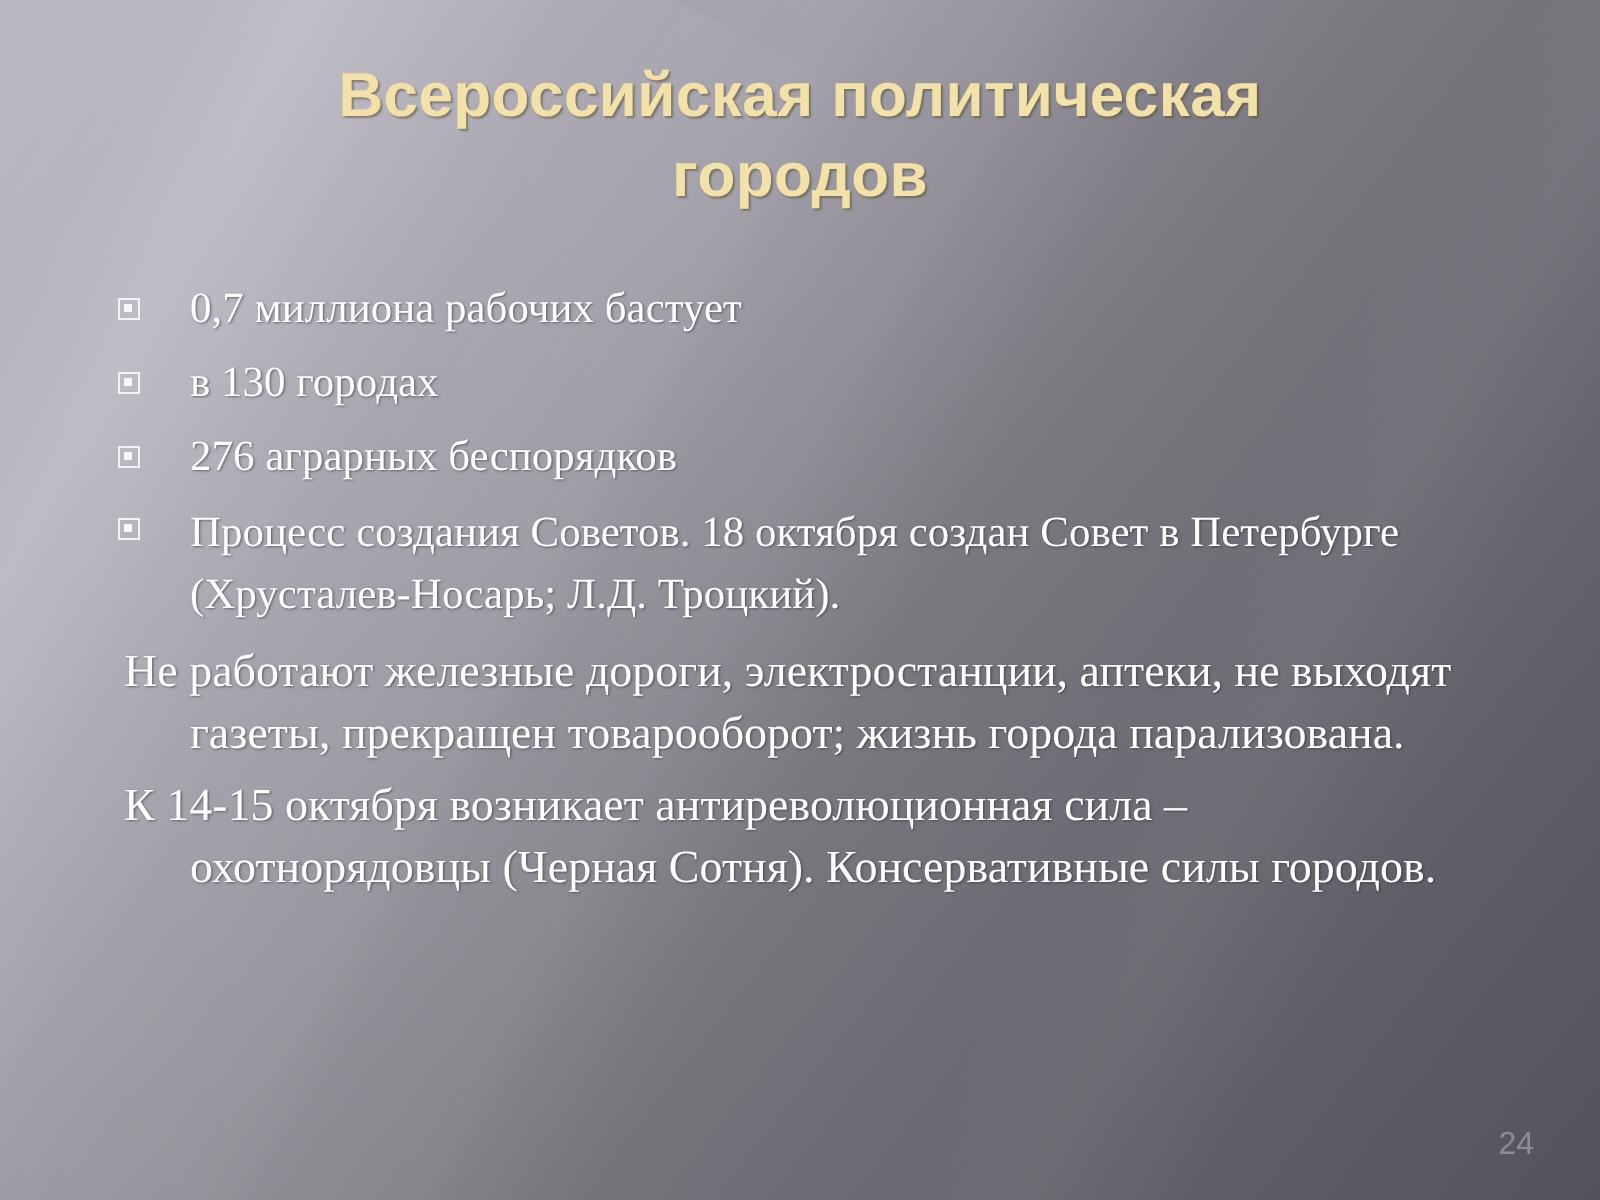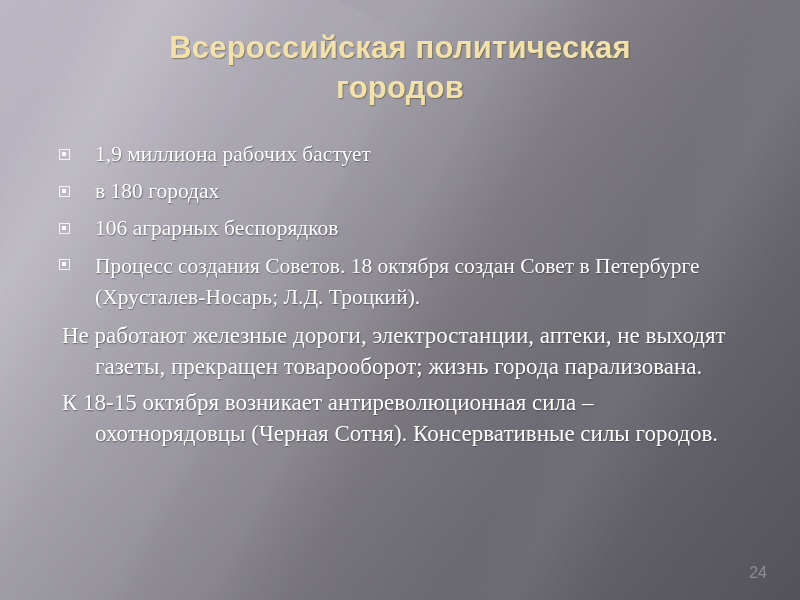--- a/index.html
+++ b/index.html
@@ -161,45 +161,45 @@
     <div>Всероссийская политическая</div>
     <div>городов</div>
   </div>
 
   <div id="body" class="layer">
 
     <div class="bullet-row">
       <span class="bullet-marker">
           <i></i>
         </span>
-      <span>1,9 миллиона рабочих бастует</span>
+      <span>0,7 миллиона рабочих бастует</span>
     </div>
 
     <div class="bullet-row">
       <span class="bullet-marker">
           <i></i>
         </span>
-      <span>в 180 городах</span>
+      <span>в 130 городах</span>
     </div>
 
     <div class="bullet-row">
       <span class="bullet-marker">
           <i></i>
         </span>
-      <span>106 аграрных беспорядков</span>
+      <span>276 аграрных беспорядков</span>
     </div>
 
     <div class="bullet-row multi">
       <span class="bullet-marker">
           <i></i>
         </span>
       <span>Процесс создания Советов. 18 октября создан Совет в Петербурге (Хрусталев-Носарь; Л.Д. Троцкий).</span>
     </div>
 
     <p class="para">Не работают железные дороги, электростанции, аптеки, не выходят газеты, прекращен товарооборот; жизнь города парализована.</p>
 
-    <p class="para">К 18-15 октября возникает антиреволюционная сила – охотнорядовцы (Черная Сотня). Консервативные силы городов.</p>
+    <p class="para">К 14-15 октября возникает антиреволюционная сила – охотнорядовцы (Черная Сотня). Консервативные силы городов.</p>
 
   </div>
 
   <div id="page-number">24</div>
 
 </div>
 
 </body></html>

